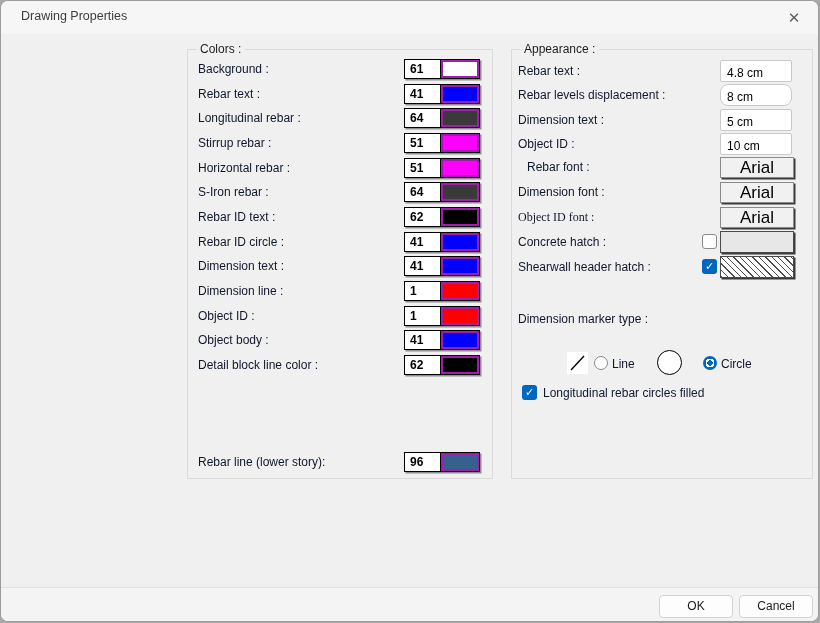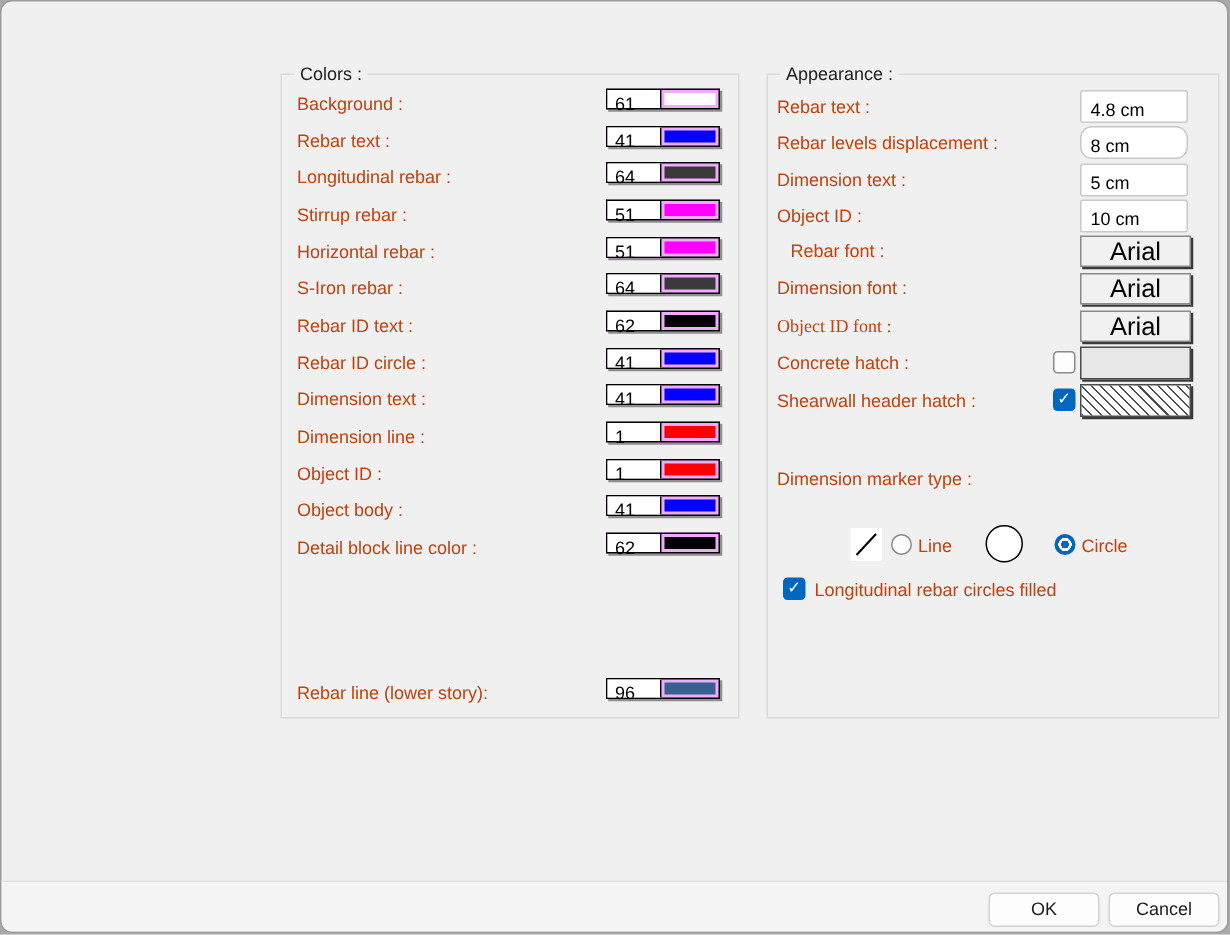--- a/index.html
+++ b/index.html
@@ -25,25 +25,25 @@
     background:linear-gradient(180deg,#fde3ab 0%,#fbc872 42%,#f8b052 50%,#f9bd66 80%,#fbcf86 100%);
     box-shadow:inset 0 0 0 1px rgba(255,255,255,.55);
     color:#433a25;
   }
 
   
   .groupbox { position:absolute; border:1px solid #dadada; background:#f0f0f0; }
   .groupbox .legend { position:absolute; top:-8px; left:8px; padding:0 4px;
     background:#f0f0f0; font-size:12px; color:#1d1d1d; }
 
-  .row-label { position:absolute; font-size:12px; color:#c2410c; white-space:nowrap;text-align:right; }
-
-  
-  .swatch { position:absolute; width:76px; height:14px; background:#f0abfc;
-    border:1px solid #000; box-shadow:1.5px 1.5px 0 rgba(90,90,90,.65); display:flex; cursor:pointer; }
+  .row-label { position:absolute; font-size:12px; color:#0f172a; white-space:nowrap;text-align:right; }
+
+  
+  .swatch { position:absolute; width:76px; height:20px; background:#a21caf;
+    border:1px solid #000; box-shadow:1.5px 1.5px 0 rgba(90,90,90,.65); display:flex; cursor:pointer;font-weight:bold; }
   .swatch .num { width:36px; font-size:12px; color:#000; padding:2px 0 0 5px;
     background:#fff; border-right:1px solid #000; }
   .swatch .chip { flex:1; margin:2px; }
 
   
   .txt-input { position:absolute; width:72px; height:22px; background:#fff;
     border:1px solid #c9c9c9; border-radius:2px; font-size:12px; color:#000;
     padding:3px 0 0 6px; font-family:"Liberation Sans",sans-serif; }
   .font-btn { position:absolute; width:74px; height:21px; background:#f1f1f1;
     border:1px solid #8a8a8a; box-shadow:1.5px 1.5px 0 #3a3a3a;
@@ -72,20 +72,24 @@
     background:#f4f4f4; border-top:1px solid #e2e2e2; }
   .btn { position:absolute; top:7px; width:74px; height:23px; background:#fdfdfd;
     border:1px solid #d2d2d2; border-radius:4px; font-size:12px; color:#1b1b1b;
     text-align:center; line-height:21px; cursor:pointer; font-family:"Liberation Sans",sans-serif; }
 </style>
 </head>
 <body>
 
 <div class="dialog">
 
+  <div class="titlebar">
+    <span class="title">Drawing Properties</span>
+    <span class="close-btn">✕</span>
+  </div>
 
 
   <div class="groupbox" style="left:186px; top:48px; width:306px; height:430px;" id="colors-box">
     <span class="legend">Colors :</span>
   <span class="row-label" style="left: 10px; top: 12px;">Background :</span>
       <span class="swatch" style="left: 216px; top: 9px;">
         <span class="num">61</span>
         <span class="chip" style="background: rgb(255, 255, 255);"></span>
       </span>
       <span class="row-label" style="left: 10px; top: 37px;">Rebar text :</span>

